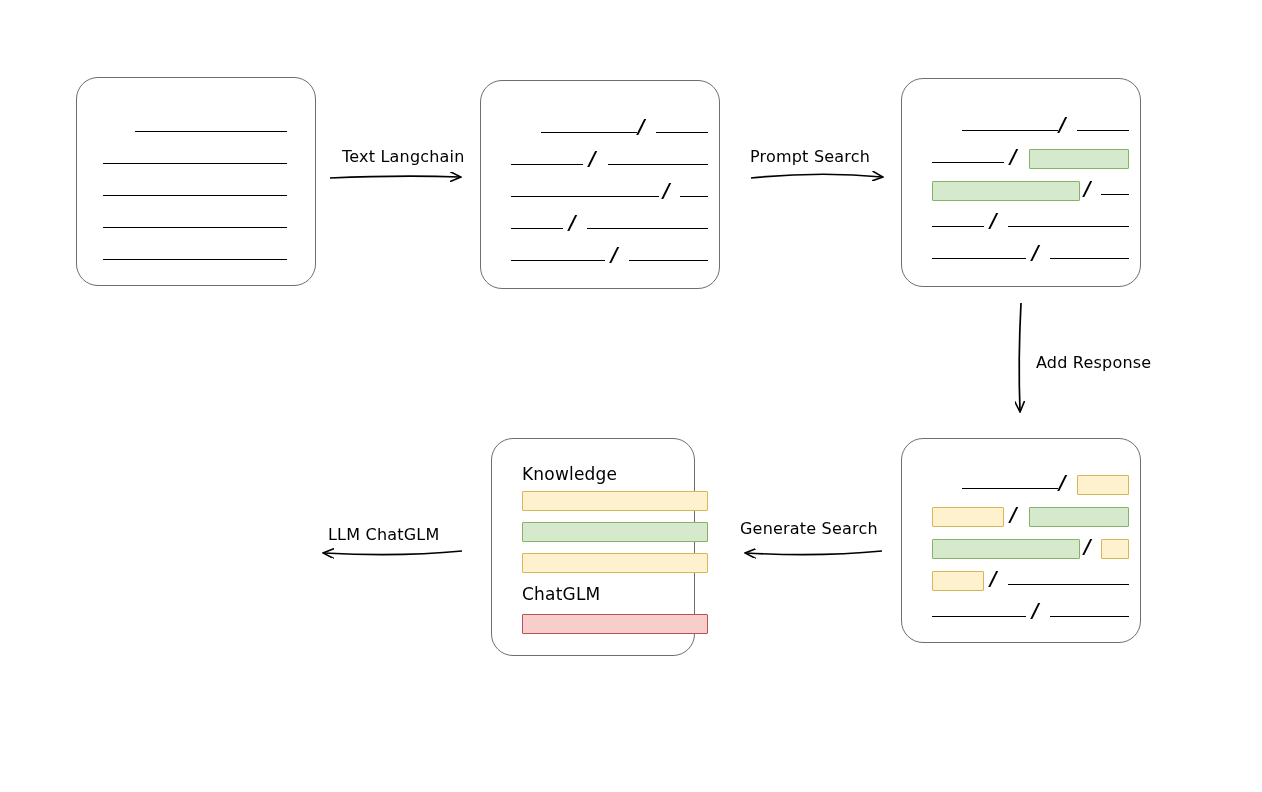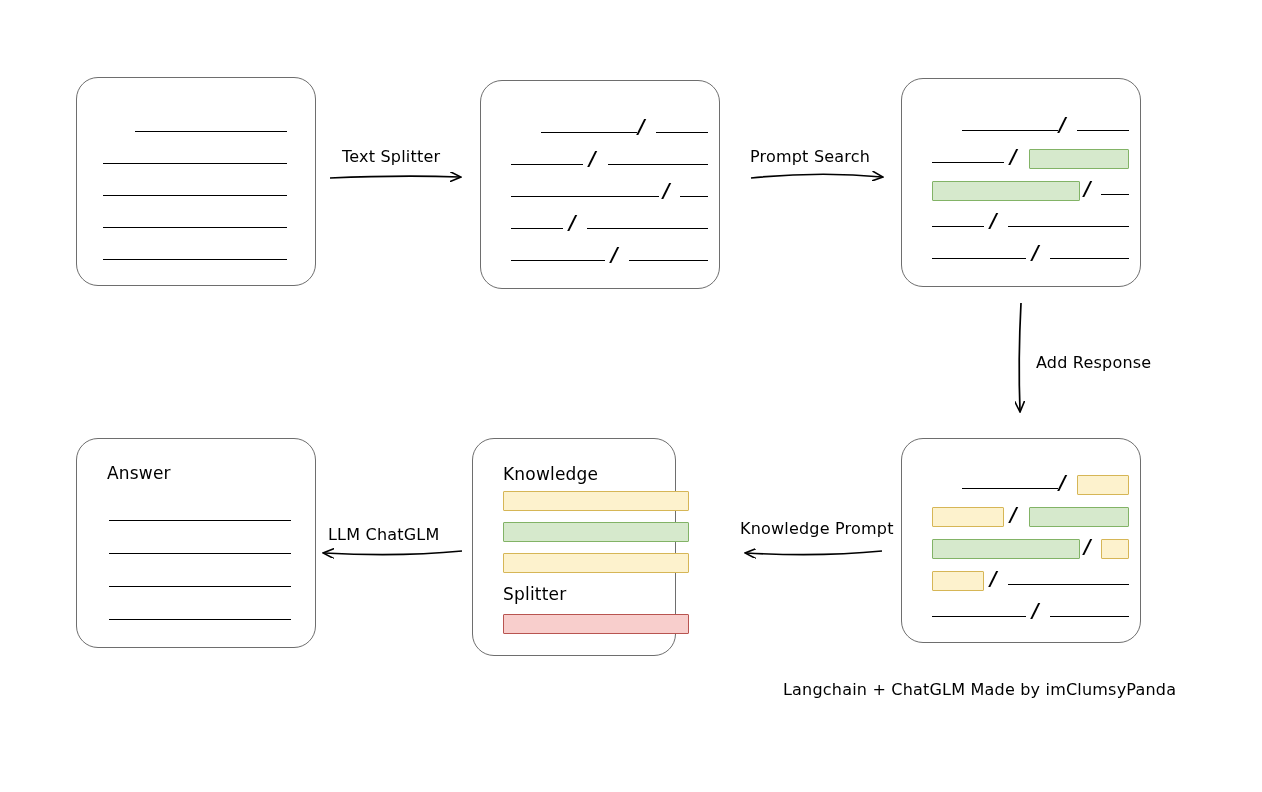--- a/index.html
+++ b/index.html
@@ -113,24 +113,24 @@
 
     <path d="M751,178 Q820,171 882,177" fill="none" stroke="#000" stroke-width="1.7" marker-end="url(#ahead)"></path>
 
     <path d="M1021,303 Q1018,360 1020,411" fill="none" stroke="#000" stroke-width="1.7" marker-end="url(#ahead)"></path>
 
     <path d="M882,551 Q820,557 746,553" fill="none" stroke="#000" stroke-width="1.7" marker-end="url(#ahead)"></path>
 
     <path d="M462,551 Q400,557 324,553" fill="none" stroke="#000" stroke-width="1.7" marker-end="url(#ahead)"></path>
   </svg>
 
-  <div class="edge-label" style="left:342px; top:147px;">Text Splitter</div>
+  <div class="edge-label" style="left:342px; top:147px;">Text Langchain</div>
   <div class="edge-label" style="left:750px; top:147px;">Prompt Search</div>
   <div class="edge-label" style="left:1036px; top:353px;">Add Response</div>
-  <div class="edge-label" style="left:740px; top:519px;">Knowledge Prompt</div>
+  <div class="edge-label" style="left:740px; top:519px;">Generate Search</div>
   <div class="edge-label" style="left:328px; top:525px;">LLM ChatGLM</div>
 
   <div class="node-box" id="node-0" style="left:76px; top:77px; width:240px; height:209px;">
       <div class="row" style="top: 40px; left: 0px; right: 0px;">
         <div class="seg plain" style="left: 58px; width: 152px;"></div>
       </div>
       <div class="row" style="top: 72px; left: 0px; right: 0px;">
         <div class="seg plain" style="left: 26px; width: 184px;"></div>
       </div>
       <div class="row" style="top: 104px; left: 0px; right: 0px;">
@@ -221,48 +221,32 @@
         <div class="slash" style="left: 88px;">/</div>
         <div class="seg plain" style="left: 106px; width: 121px;"></div>
       </div>
       <div class="row" style="top: 164px; left: 0px; right: 0px;">
         <div class="seg plain" style="left: 30px; width: 94px;"></div>
         <div class="slash" style="left: 130px;">/</div>
         <div class="seg plain" style="left: 148px; width: 79px;"></div>
       </div>
     </div>
 
-  <div class="node-box" id="node-4" style="left:472px; top:438px; width:204px; height:218px;">
+  <div class="node-box" id="node-4" style="left:491px; top:438px; width:204px; height:218px;">
       <div class="box-label" style="left: 30px; top: 25px;">Knowledge</div>
-      <div class="box-label" style="left: 30px; top: 145px;">Splitter</div>
+      <div class="box-label" style="left: 30px; top: 145px;">ChatGLM</div>
       <div class="row" style="top: 52px; left: 0px; right: 0px;">
         <div class="seg fill yellow" style="left: 30px; width: 186px;"></div>
       </div>
       <div class="row" style="top: 83px; left: 0px; right: 0px;">
         <div class="seg fill green" style="left: 30px; width: 186px;"></div>
       </div>
       <div class="row" style="top: 114px; left: 0px; right: 0px;">
         <div class="seg fill yellow" style="left: 30px; width: 186px;"></div>
       </div>
       <div class="row" style="top: 175px; left: 0px; right: 0px;">
         <div class="seg fill red" style="left: 30px; width: 186px;"></div>
       </div>
     </div>
 
-  <div class="node-box" id="node-5" style="left:76px; top:438px; width:240px; height:210px;">
-      <div class="box-label" style="left: 30px; top: 24px;">Answer</div>
-      <div class="row" style="top: 68px; left: 0px; right: 0px;">
-        <div class="seg plain" style="left: 32px; width: 182px;"></div>
-      </div>
-      <div class="row" style="top: 101px; left: 0px; right: 0px;">
-        <div class="seg plain" style="left: 32px; width: 182px;"></div>
-      </div>
-      <div class="row" style="top: 134px; left: 0px; right: 0px;">
-        <div class="seg plain" style="left: 32px; width: 182px;"></div>
-      </div>
-      <div class="row" style="top: 167px; left: 0px; right: 0px;">
-        <div class="seg plain" style="left: 32px; width: 182px;"></div>
-      </div>
-    </div>
-
-  <div class="footer-note" style="left:783px; top:680px;">Langchain + ChatGLM Made by imClumsyPanda</div>
+
 
 </div>
 
 </body></html>

